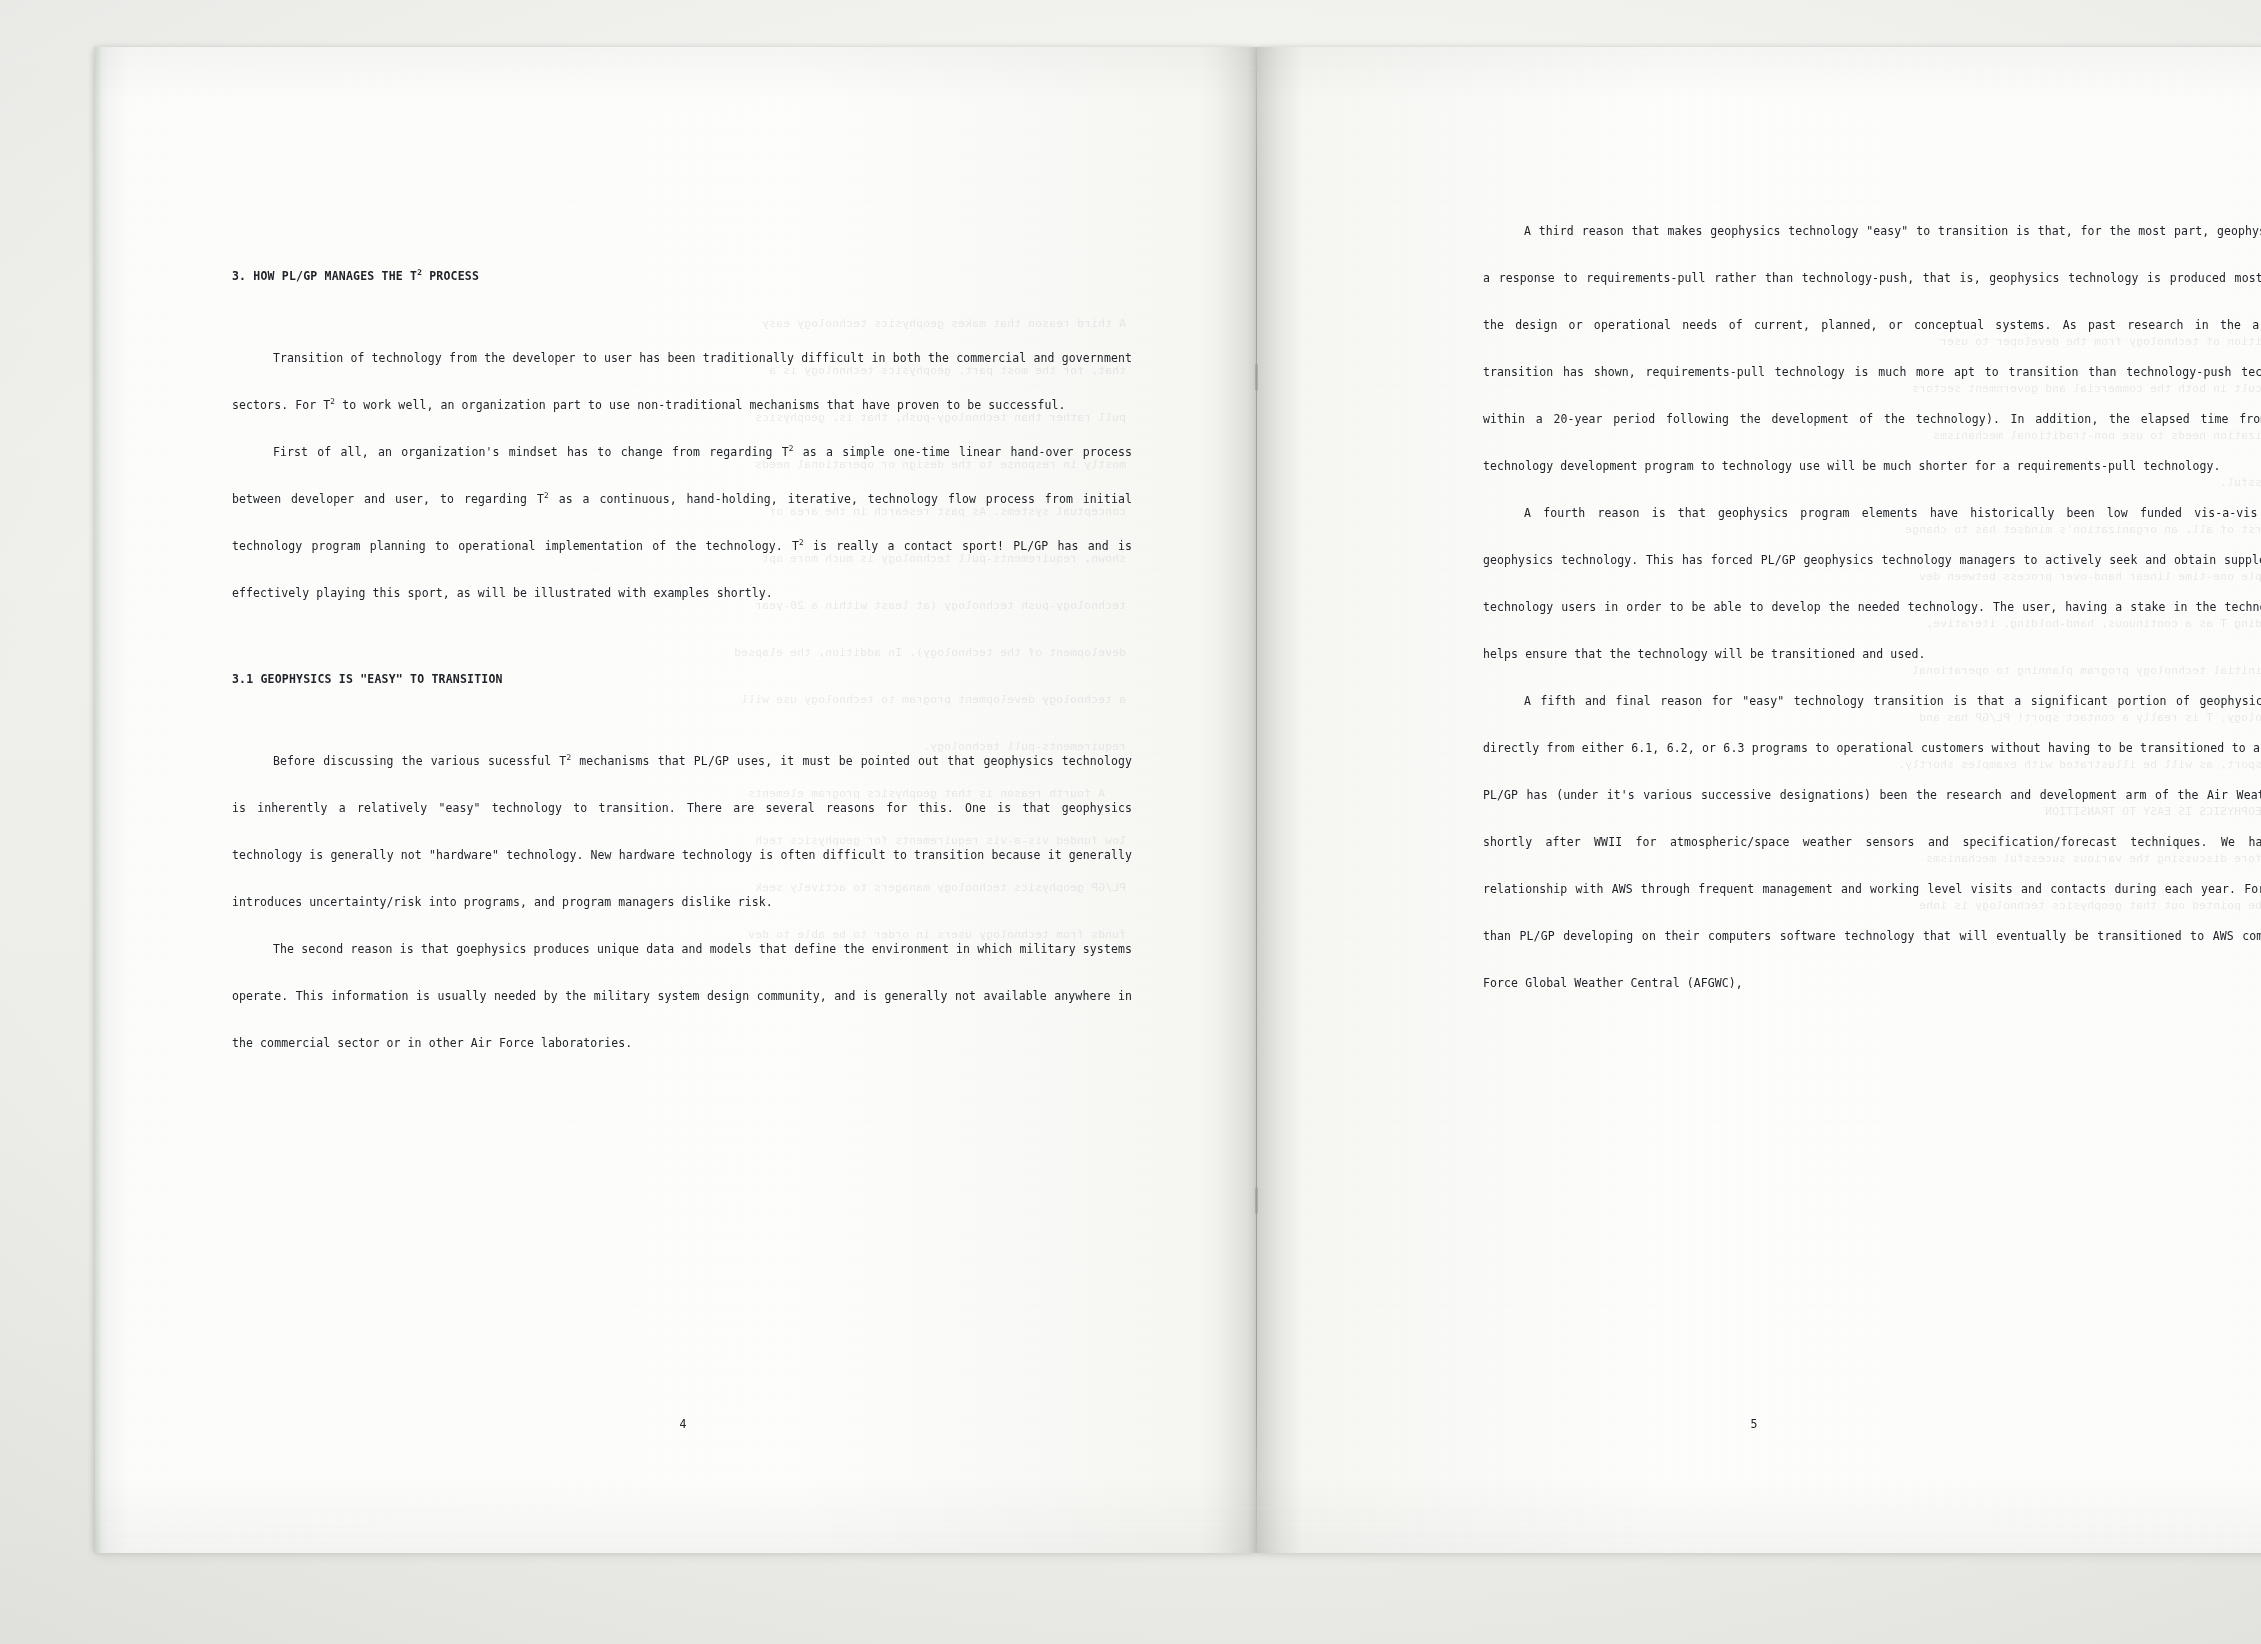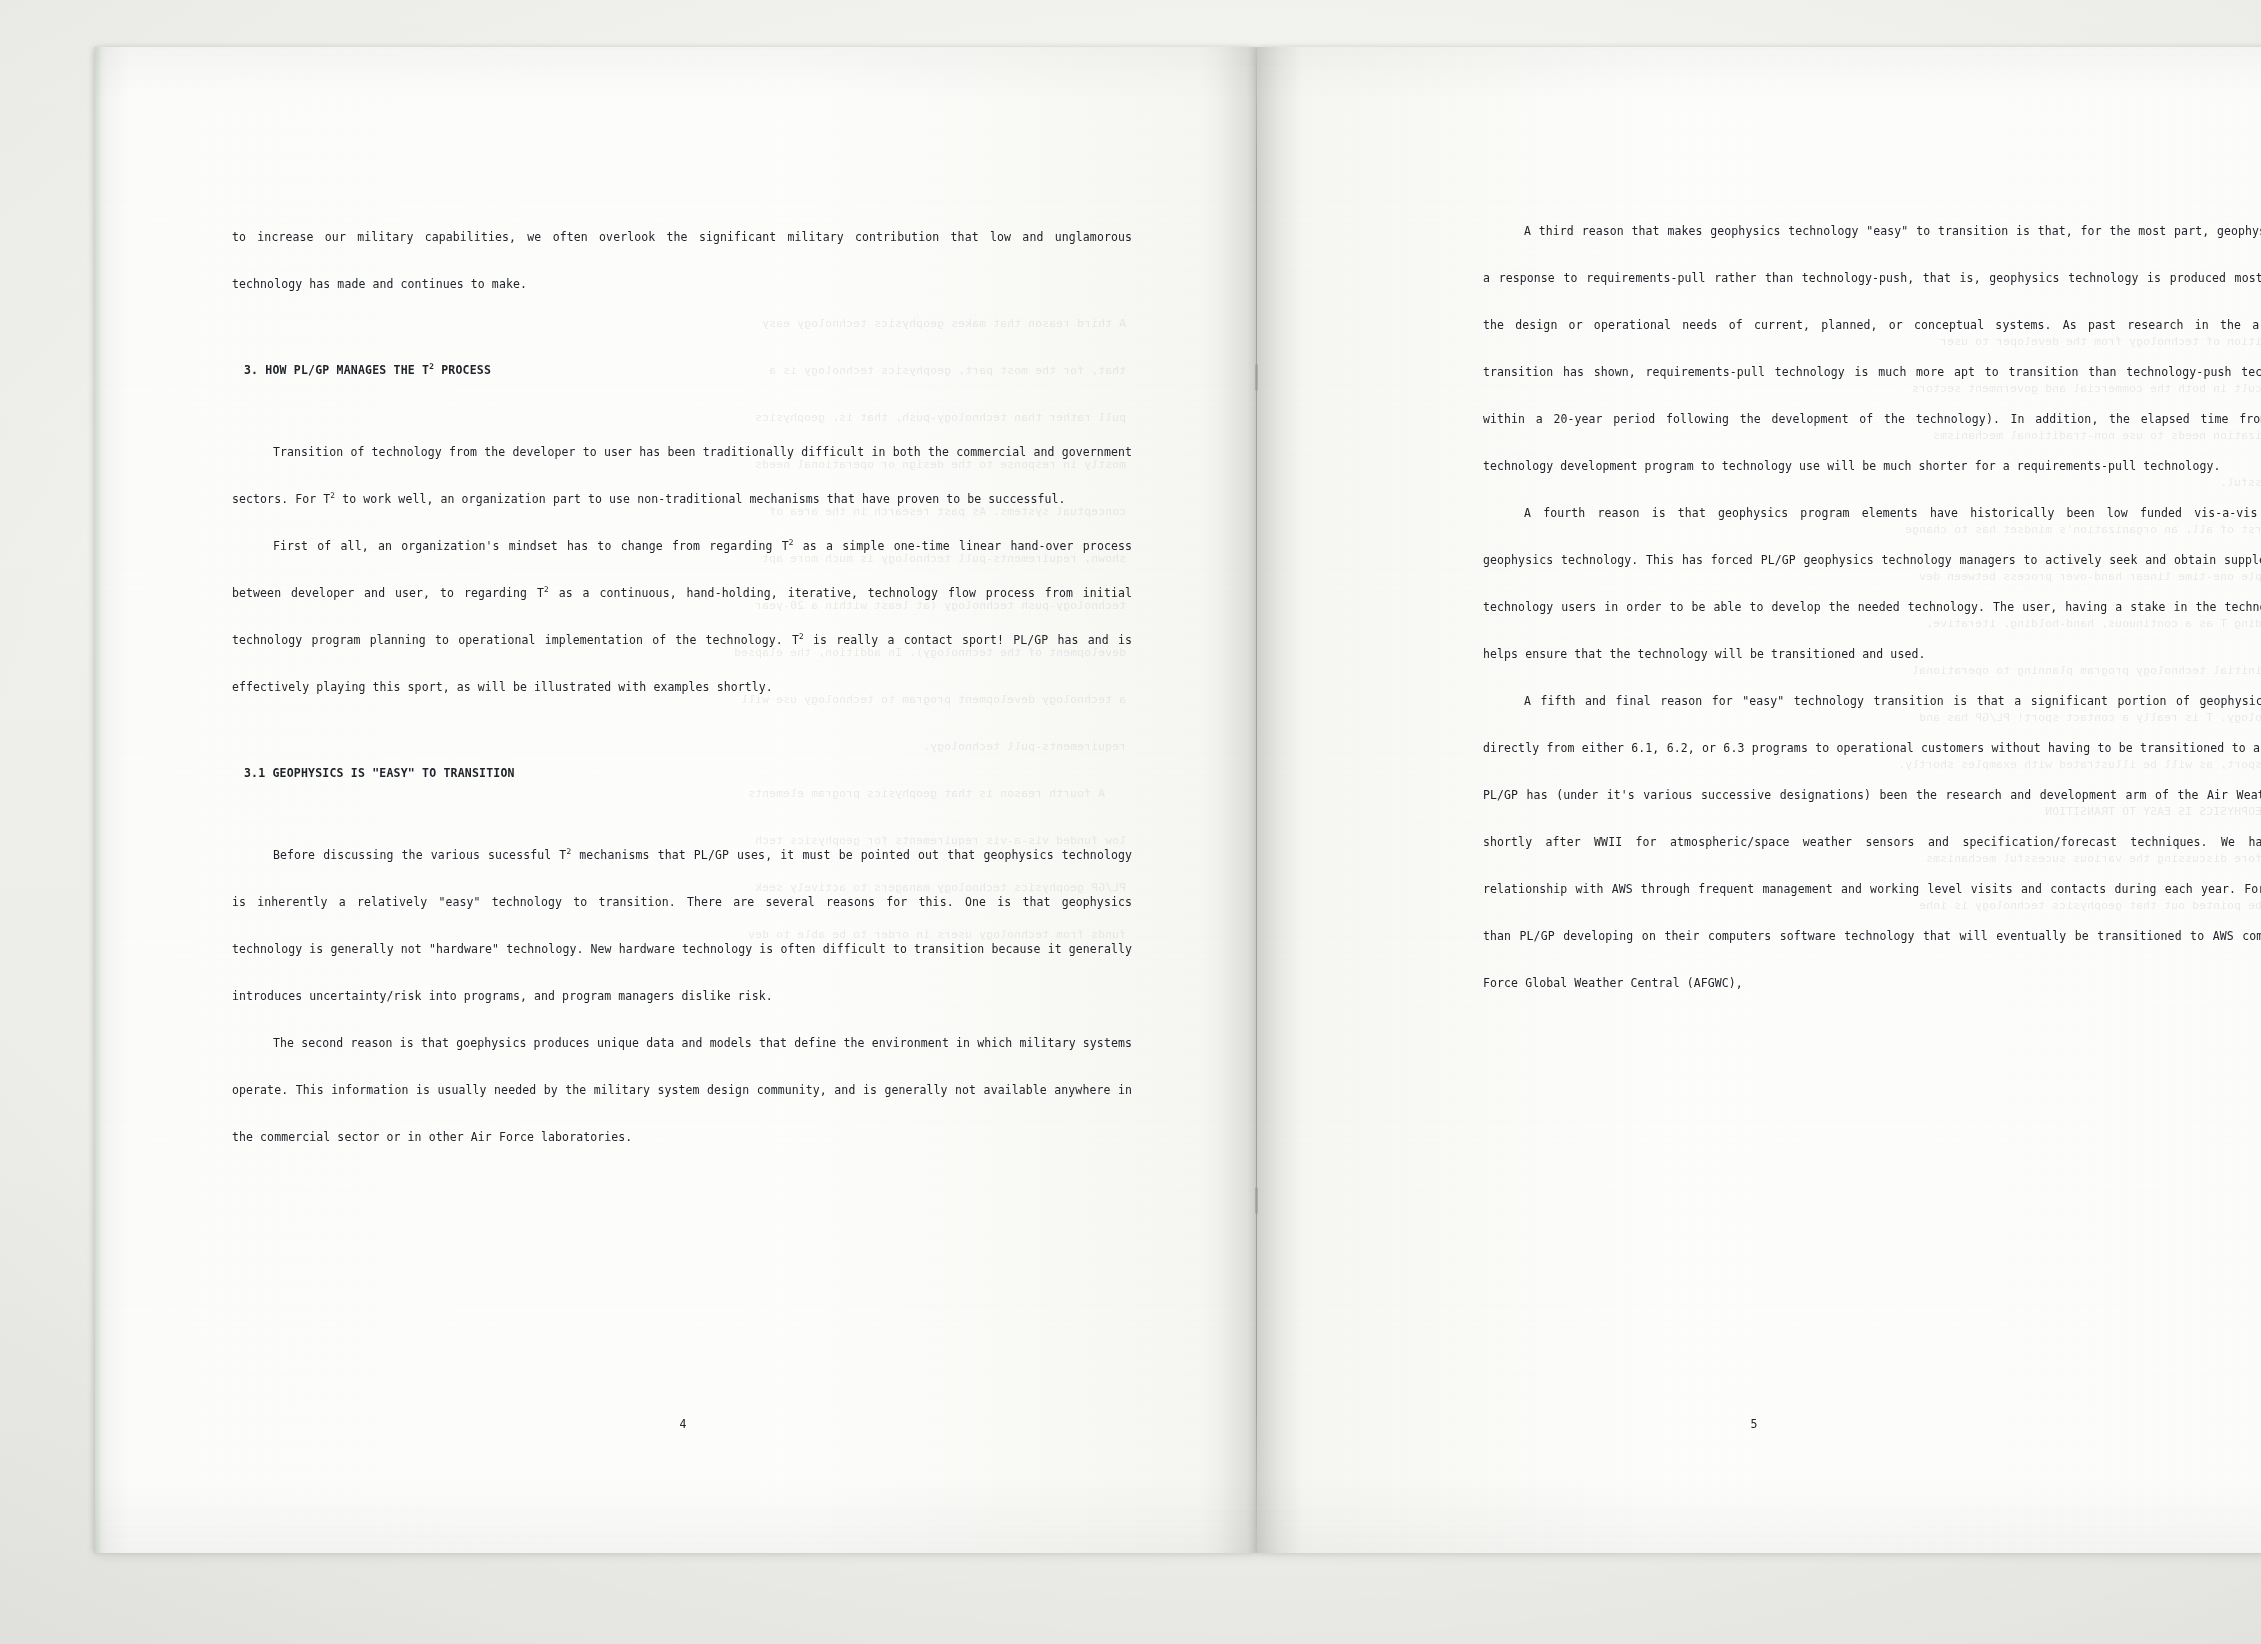--- a/index.html
+++ b/index.html
@@ -134,21 +134,21 @@
     line-height: 47px;
     text-align: justify;
     text-justify: inter-word;
   }
   .para + .para { margin-top: 0; }
   .indent { text-indent: 41px; }
 
   .heading {
     font-weight: bold;
     line-height: 47px;
-    margin: 12px;
+    margin: 0;
     letter-spacing: 0.2px;
   }
   .gap-before { margin-top: 39px; }
   .gap-before-sm { margin-top: 35px; }
 
   sup {
     font-size: 0.68em;
     vertical-align: super;
     line-height: 0;
   }
@@ -212,21 +212,20 @@
 development of the technology). In addition, the elapsed
 a technology development program to technology use will
 requirements-pull technology.
    A fourth reason is that geophysics program elements
 low funded vis-a-vis requirements for geophysics tech
 PL/GP geophysics technology managers to actively seek
 funds from technology users in order to be able to dev</div>
 
       <div class="text-col" style="left:137px; top:167px; width:900px;">
 
-        <p class="para">to increase our military capabilities, we often overlook the significant military contribution that low and unglamorous technology has made and continues to make.</p>
 
         <p class="heading gap-before"><span>3. HOW PL/GP MANAGES THE T</span><sup>2</sup><span> PROCESS</span></p>
 
         <p class="para indent gap-before-sm"><span>Transition of technology from the developer to user has been traditionally difficult in both the commercial and government sectors. For T</span><sup>2</sup><span> to work well, an organization part to use non-traditional mechanisms that have proven to be successful.</span></p>
 
         <p class="para indent"><span>First of all, an organization's mindset has to change from regarding T</span><sup>2</sup><span> as a simple one-time linear hand-over process between developer and user, to regarding T</span><sup>2</sup><span> as a continuous, hand-holding, iterative, technology flow process from initial technology program planning to operational implementation of the technology. T</span><sup>2</sup><span> is really a contact sport! PL/GP has and is effectively playing this sport, as will be illustrated with examples shortly.</span></p>
 
         <p class="heading gap-before">3.1 GEOPHYSICS IS "EASY" TO TRANSITION</p>
 
         <p class="para indent gap-before-sm"><span>Before discussing the various sucessful T</span><sup>2</sup><span> mechanisms that PL/GP uses, it must be pointed out that geophysics technology is inherently a relatively "easy" technology to transition. There are several reasons for this. One is that geophysics technology is generally not "hardware" technology. New hardware technology is often difficult to transition because it generally introduces uncertainty/risk into programs, and program managers dislike risk.</span></p>

